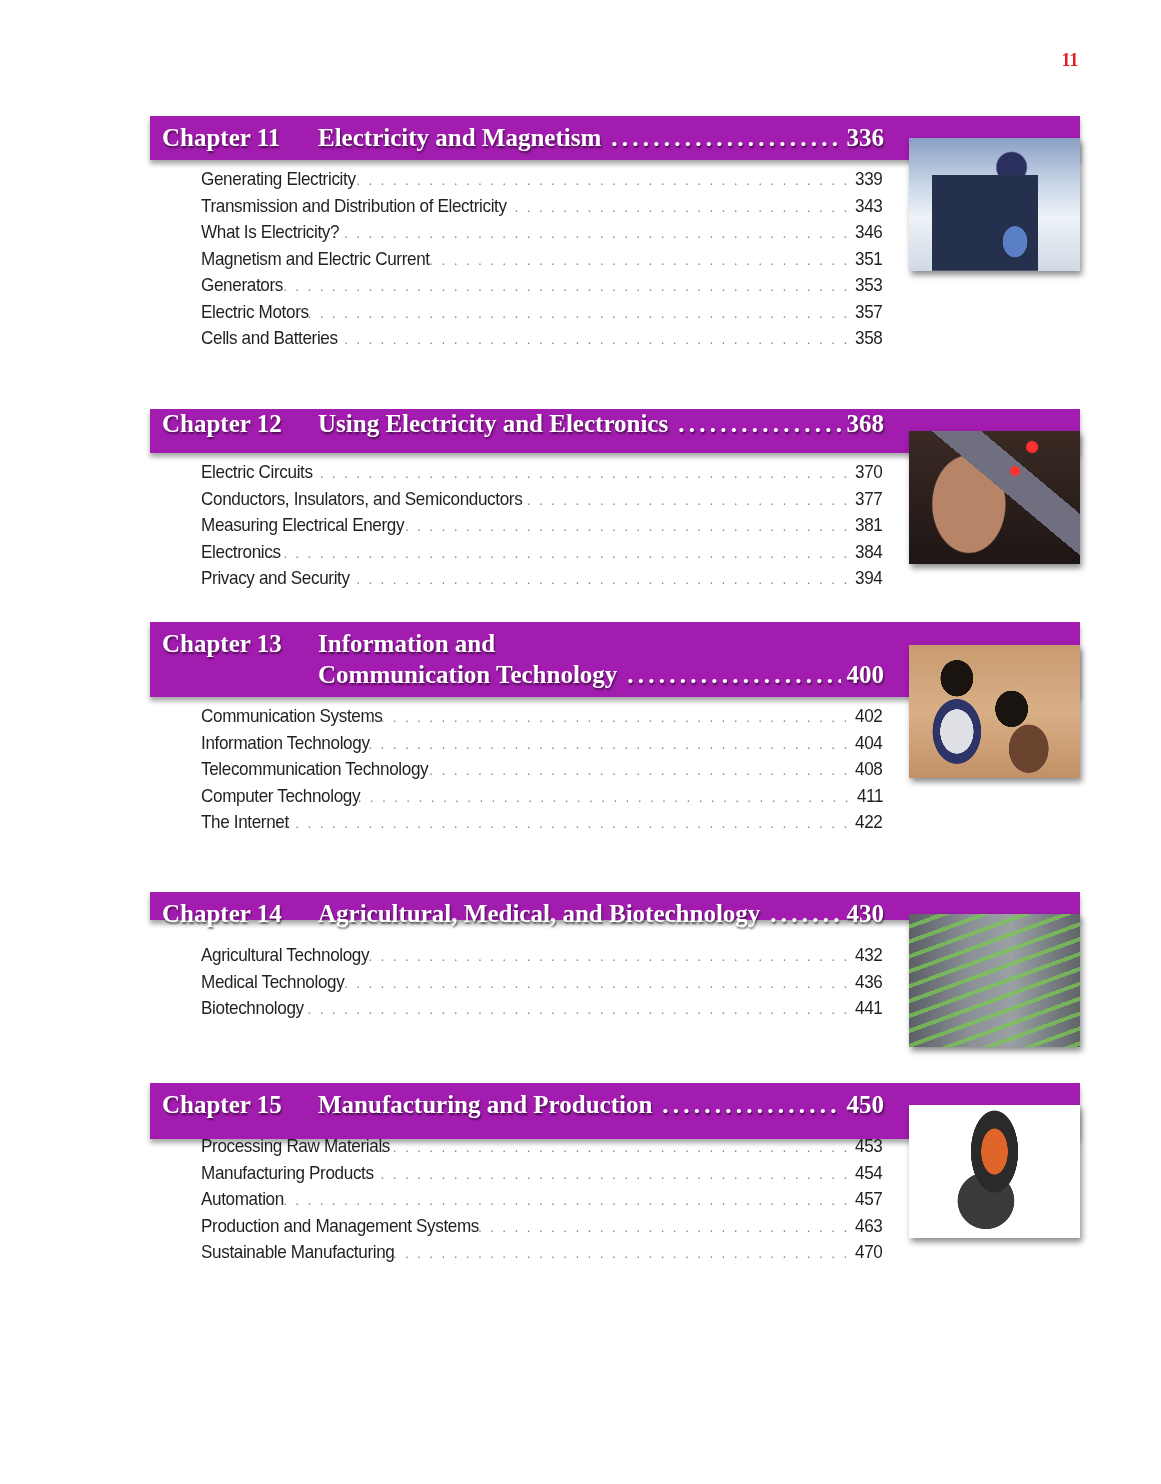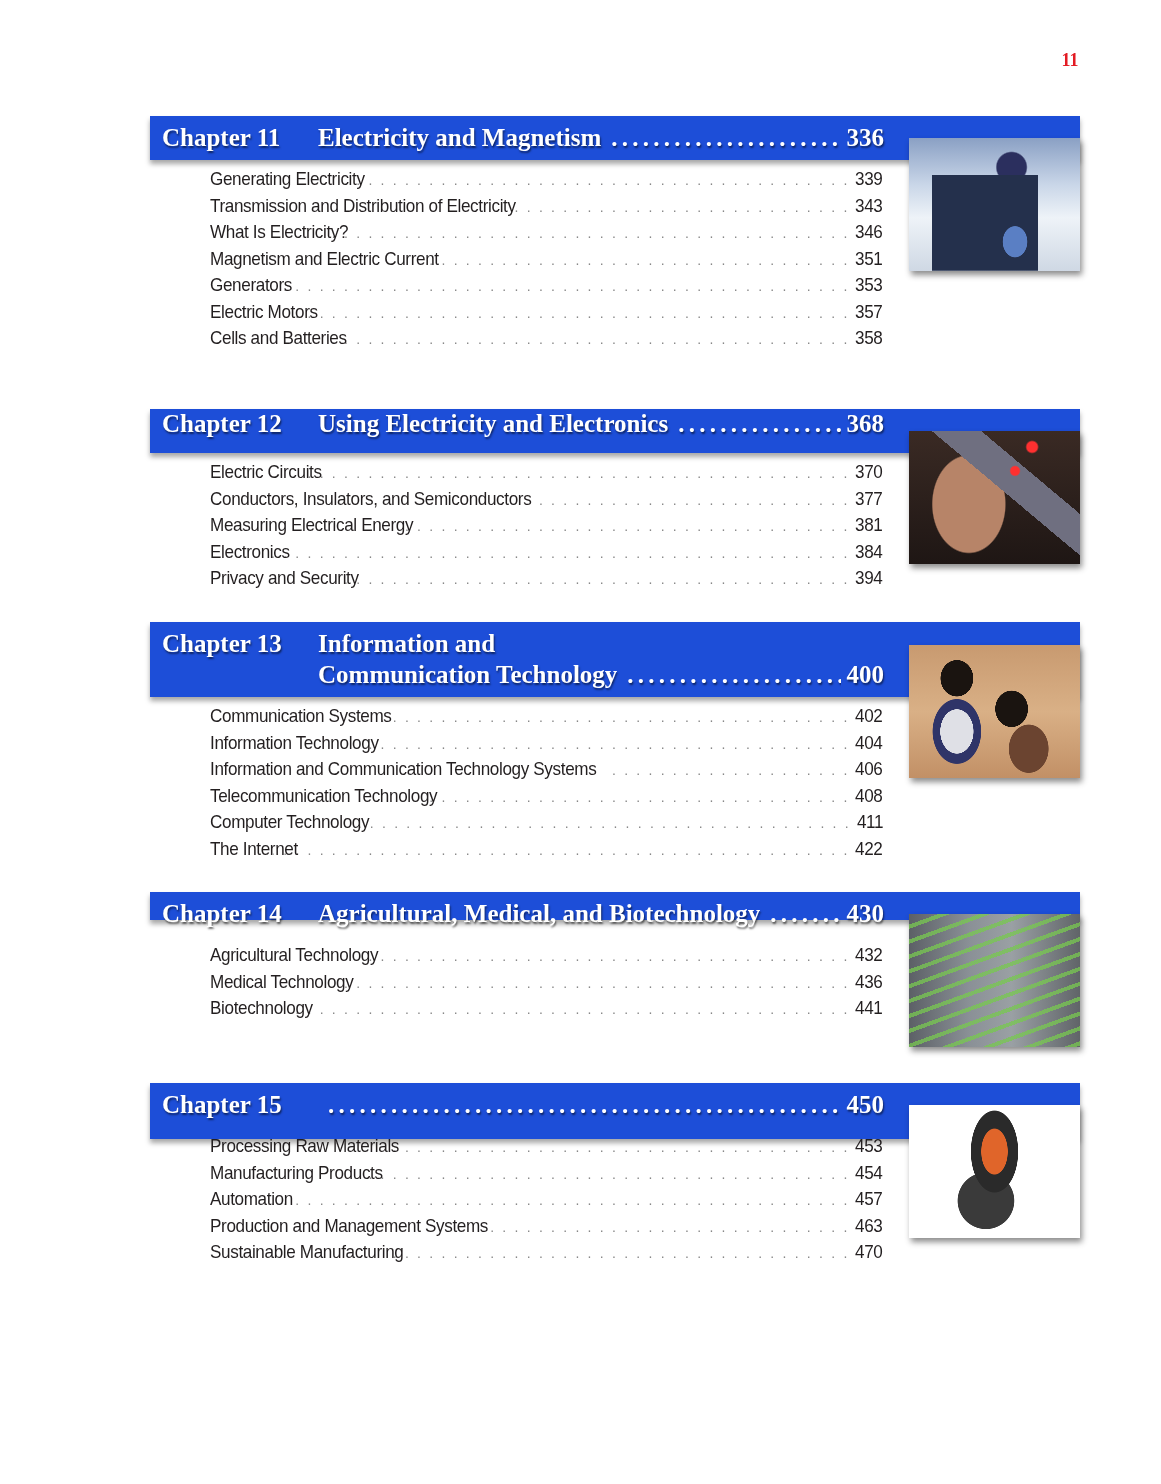--- a/index.html
+++ b/index.html
@@ -6,40 +6,39 @@
   body {
     width:1161px; height:1484px; background:#ffffff; position:relative; overflow:hidden;
     font-family: "Liberation Sans", sans-serif;
   }
   .page-num {
     position:absolute; top:50px; left:1045px; width:50px; text-align:center;
     font-family:"Liberation Serif", serif; font-weight:bold; font-size:18px; color:#e31b23;
   }
   .chapter { position:absolute; left:150px; width:930px; }
   .bar {
-    position:absolute; left:0; top:0; width:930px; background:#1d4ed8;
+    position:absolute; left:0; top:0; width:930px; background:#a21caf;
     box-shadow: 0 4px 5px rgba(0,0,0,0.35);
   }
   .bar-text {
     position:absolute; left:12px; top:0; width:722px;
     font-family:"Liberation Serif", serif; font-weight:bold; color:#ffffff;
     font-size:25px; line-height:30px;
     text-shadow: 1px 2px 2px rgba(0,0,0,0.55);
   }
   .bar-line { display:flex; align-items:baseline; height:31px; }
   .ch-label { width:156px; flex:none; white-space:nowrap; }
   .ch-title { white-space:nowrap; flex:none; }
   .ch-dots { flex:1; overflow:hidden; white-space:nowrap; margin:0 6px 0 10px; letter-spacing:2px; }
   .ch-dots::before { content:". . . . . . . . . . . . . . . . . . . . . . . . . . . . . . . . . . . . . . . . . . . . . . . . ."; letter-spacing:-1px; }
   .ch-page { flex:none; }
   .entries { position:absolute; left:51px; width:682px; }
   .entry {
     display:flex; align-items:baseline; height:26.5px; font-size:19px; color:#231f20;
     letter-spacing:-0.4px;
-    margin-left:9px;
   }
   .e-title { white-space:nowrap; flex:none; transform:scaleX(0.9); transform-origin:left; margin-right:-6%; }
   .e-dots {
     flex:1; overflow:hidden; white-space:nowrap; color:#888; font-size:14px; margin:0 3px 0 6px;
     direction:rtl;
   }
   .e-dots::before { content:". . . . . . . . . . . . . . . . . . . . . . . . . . . . . . . . . . . . . . . . . . . . . . . . . . . . . . . . . . . . . . . . . . . . . . . . . . . . . . . . . . . . . ."; letter-spacing:2.2px; }
   .e-page { flex:none; transform:scaleX(0.9); transform-origin:right; }
   .photo {
     position:absolute; left:759px; width:171px; height:133px;
@@ -188,25 +187,20 @@
         <span class="e-title">Communication Systems</span>
         <span class="e-dots"></span>
         <span class="e-page">402</span>
       </div>
     <div class="entry">
         <span class="e-title">Information Technology</span>
         <span class="e-dots"></span>
         <span class="e-page">404</span>
       </div>
     <div class="entry">
-        <span class="e-title">Information and Communication Technology Systems</span>
-        <span class="e-dots"></span>
-        <span class="e-page">406</span>
-      </div>
-    <div class="entry">
         <span class="e-title">Telecommunication Technology</span>
         <span class="e-dots"></span>
         <span class="e-page">408</span>
       </div>
     <div class="entry">
         <span class="e-title">Computer Technology</span>
         <span class="e-dots"></span>
         <span class="e-page">411</span>
       </div>
     <div class="entry">
@@ -246,20 +240,21 @@
         <span class="e-page">441</span>
       </div>
   </div>
 </section>
 
 <section class="chapter" style="top:1083px;">
   <div class="bar" style="height:56px;">
     <div class="bar-text" style="top:7px;">
       <div class="bar-line">
         <span class="ch-label">Chapter 15</span>
+        <span class="ch-title">Manufacturing and Production</span>
         <span class="ch-dots"></span>
         <span class="ch-page">450</span>
       </div>
     </div>
   </div>
   <div class="photo p15" style="top:22px;"></div>
   <div class="entries" style="top:52px;">
     <div class="entry">
         <span class="e-title">Processing Raw Materials</span>
         <span class="e-dots"></span>

